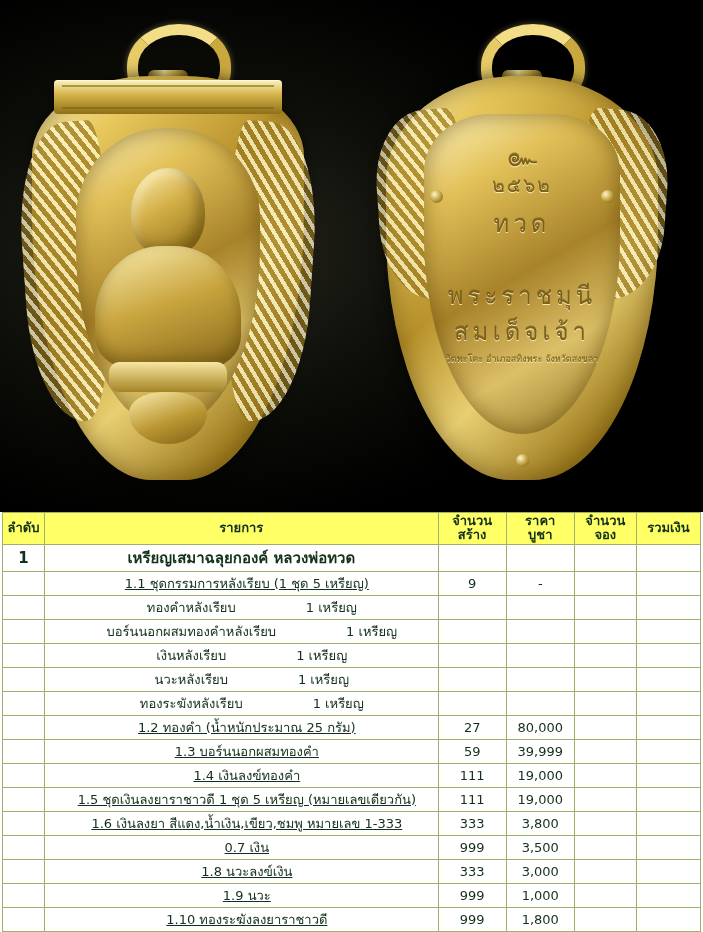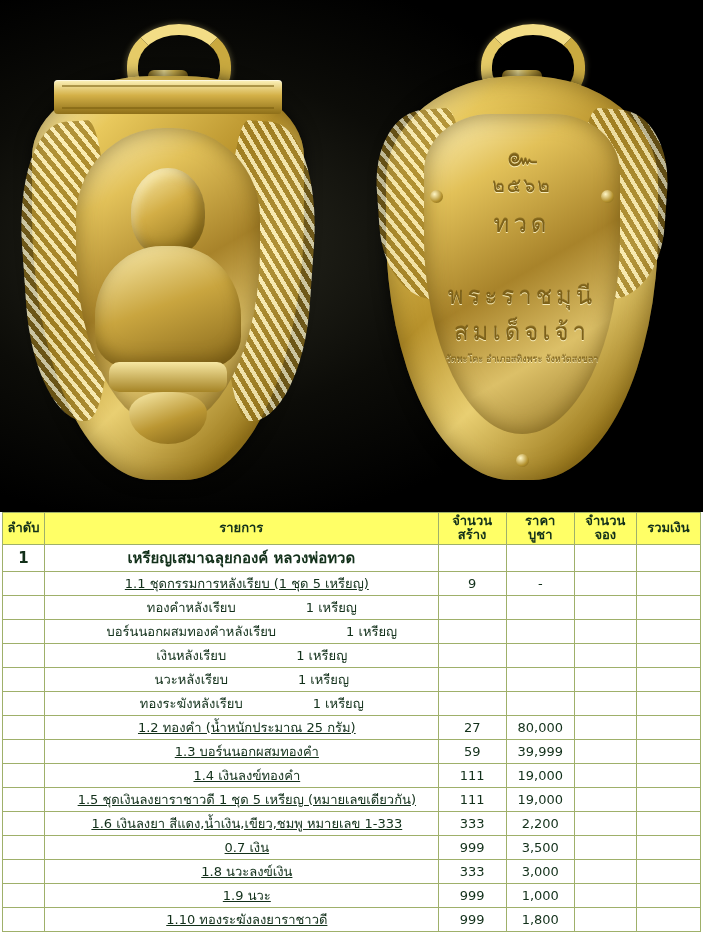--- a/index.html
+++ b/index.html
@@ -439,21 +439,21 @@
             <td class="c-item indent1">1.5 ชุดเงินลงยาราชาวดี   1 ชุด 5 เหรียญ  (หมายเลขเดียวกัน)</td>
             <td class="c-made cell-right">111</td>
             <td class="c-price cell-right">19,000</td>
             <td class="c-book cell-right"></td>
             <td class="c-total cell-right"></td>
           </tr>
           <tr>
             <td class="c-no"></td>
             <td class="c-item indent1">1.6 เงินลงยา สีแดง,น้ำเงิน,เขียว,ชมพู        หมายเลข 1-333</td>
             <td class="c-made cell-right">333</td>
-            <td class="c-price cell-right">2,200</td>
+            <td class="c-price cell-right">3,800</td>
             <td class="c-book cell-right"></td>
             <td class="c-total cell-right"></td>
           </tr>
           <tr>
             <td class="c-no"></td>
             <td class="c-item indent1">0.7 เงิน</td>
             <td class="c-made cell-right">999</td>
             <td class="c-price cell-right">3,500</td>
             <td class="c-book cell-right"></td>
             <td class="c-total cell-right"></td>

